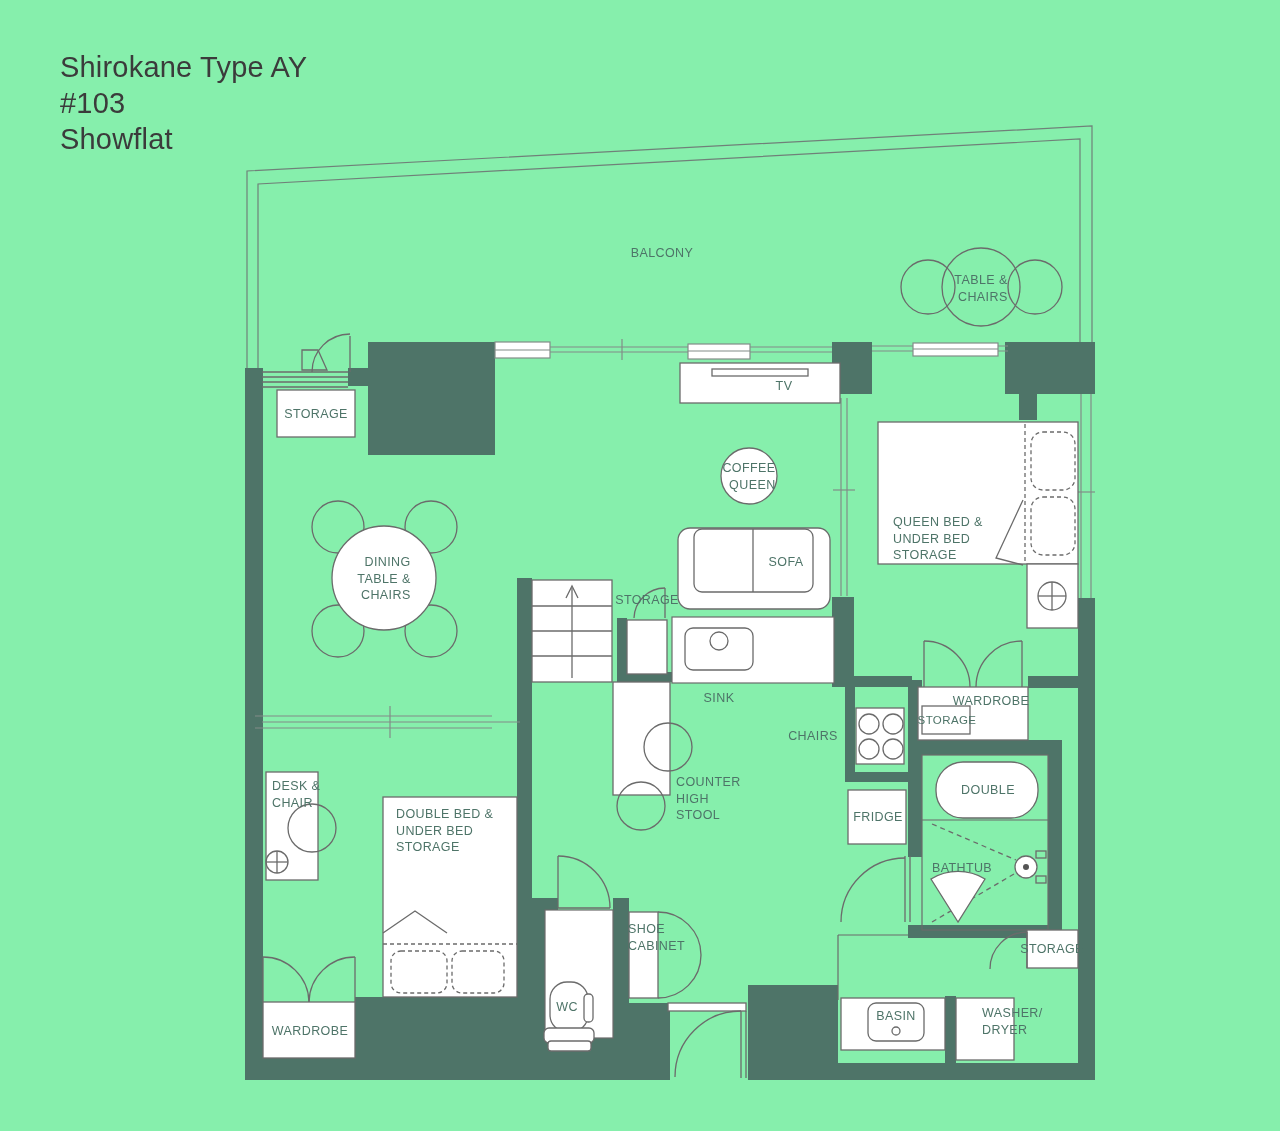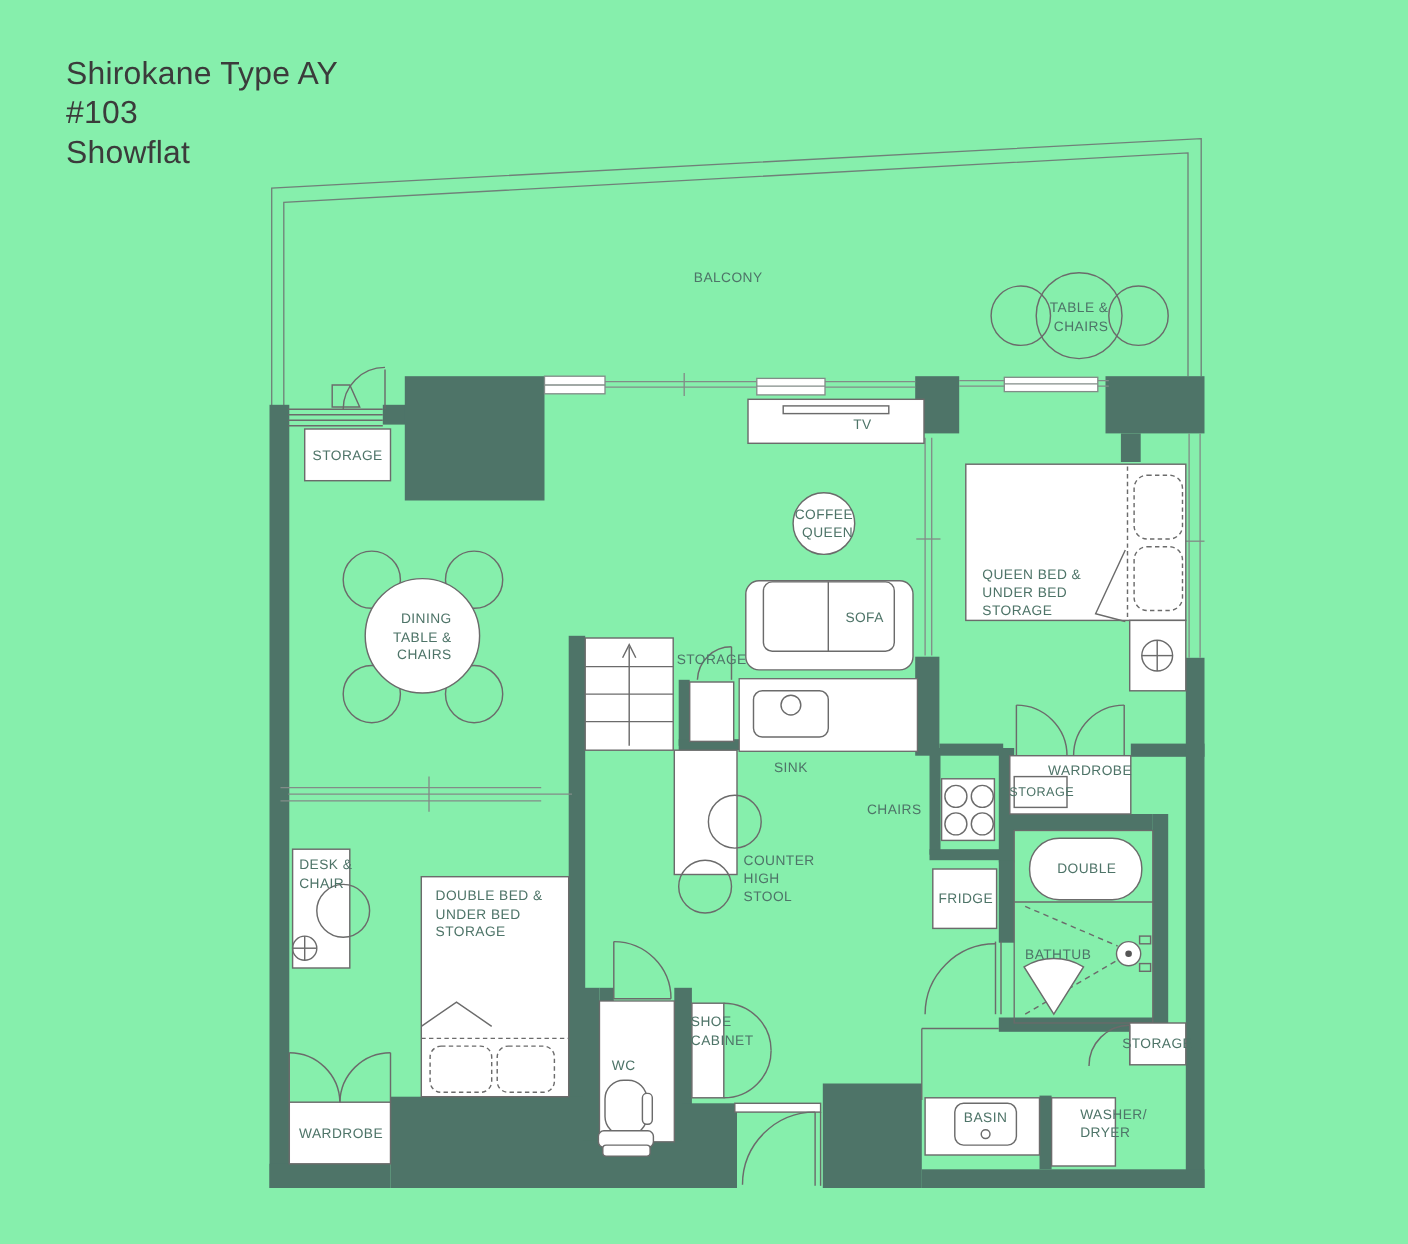--- a/index.html
+++ b/index.html
@@ -310,21 +310,21 @@
 STOOL</div>
   <div class="lbl" style="left:878px;top:817px">FRIDGE</div>
   <div class="lbl" style="left:988px;top:790px">DOUBLE</div>
   <div class="lbl" style="left:962px;top:868px">BATHTUB</div>
   <div class="lbl left" style="left:272px;top:778px">DESK &amp;
 CHAIR</div>
   <div class="lbl left" style="left:396px;top:806px">DOUBLE BED &amp;
 UNDER BED
 STORAGE</div>
   <div class="lbl" style="left:310px;top:1031px">WARDROBE</div>
-  <div class="lbl" style="left:567px;top:969px">WC</div>
+  <div class="lbl" style="left:567px;top:1007px">WC</div>
   <div class="lbl left" style="left:628px;top:921px">SHOE
 CABINET</div>
   <div class="lbl" style="left:1052px;top:949px">STORAGE</div>
   <div class="lbl" style="left:896px;top:1016px">BASIN</div>
   <div class="lbl left" style="left:982px;top:1005px">WASHER/
 DRYER</div>
 
 </div>
 
 </body></html>

